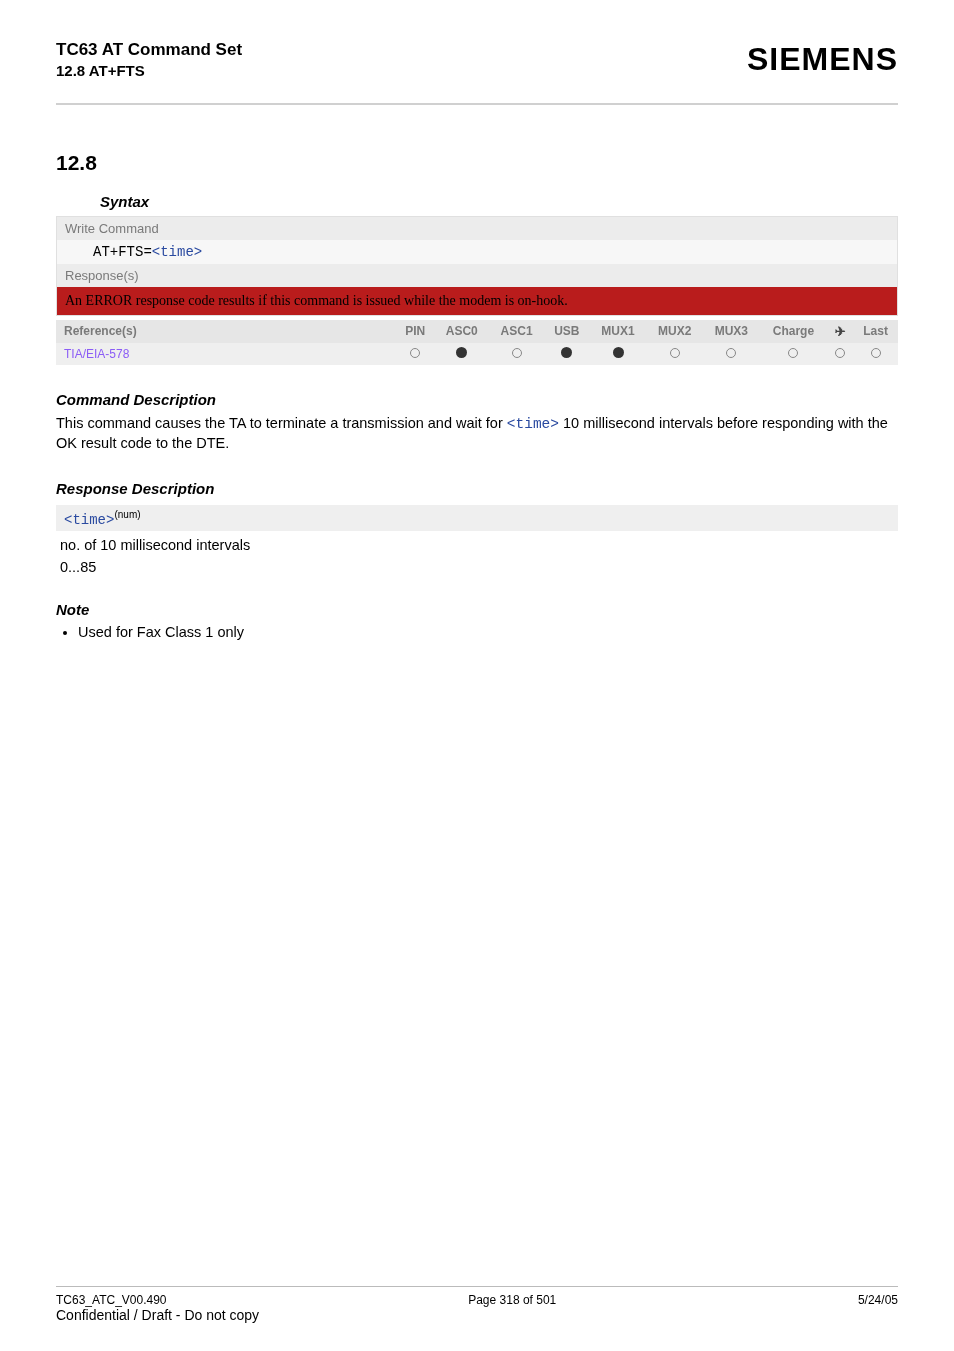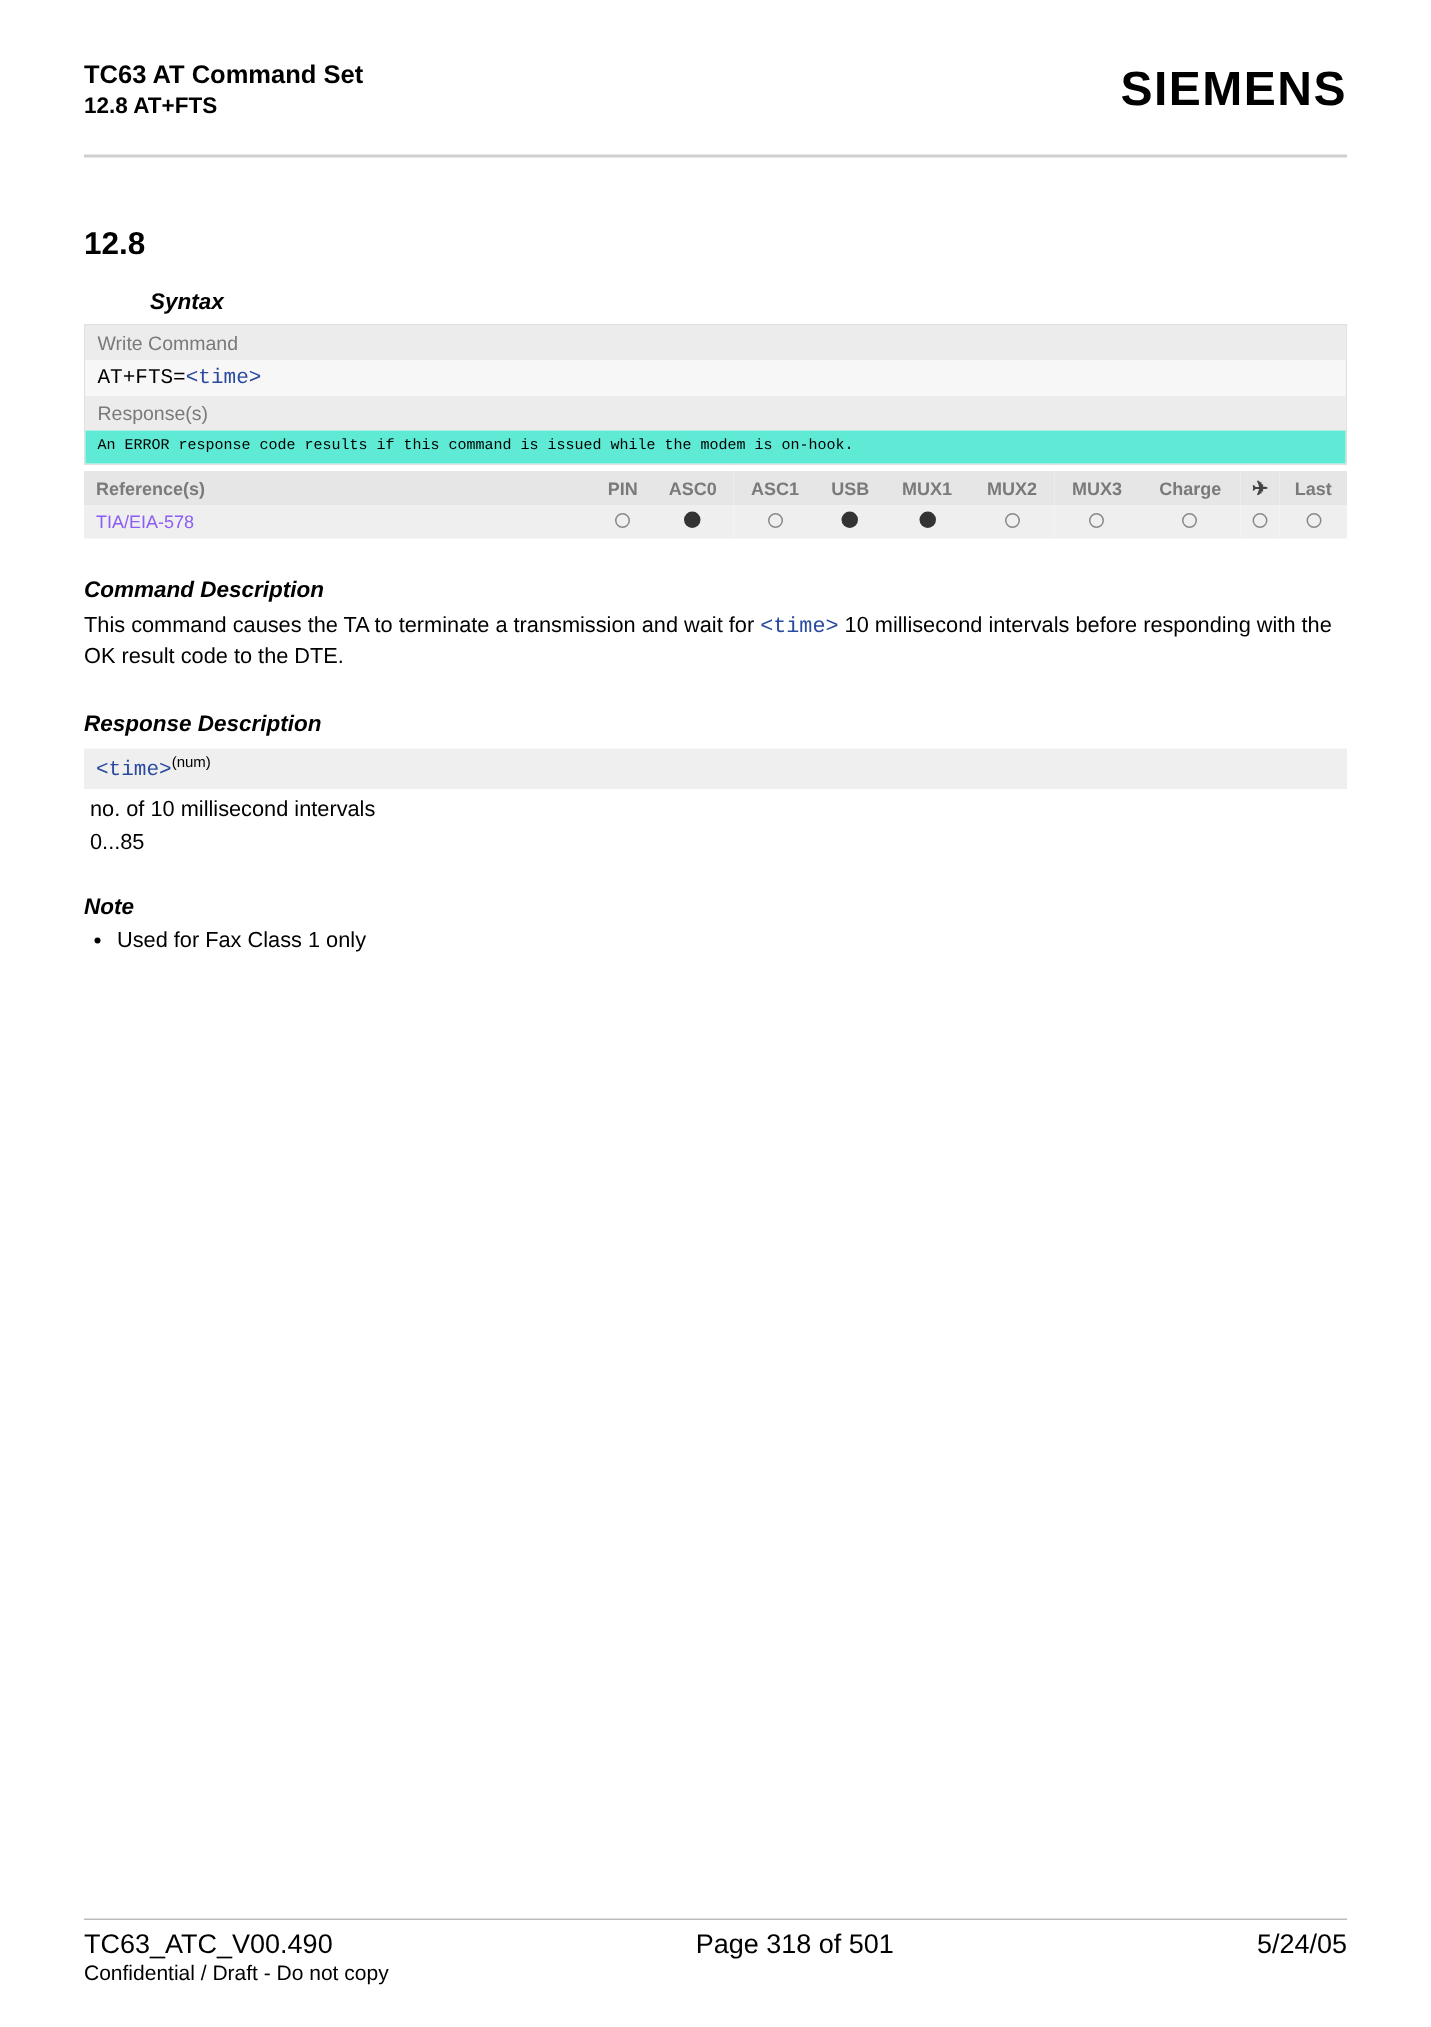--- a/index.html
+++ b/index.html
@@ -59,26 +59,26 @@
   .box-label {
     background: #ececec;
     color: #7a7a7a;
   }
   .box-code {
     background: #f7f7f7;
     font-family: "Courier New", monospace;
     color: #2a4aa0;
     font-size: 14px;
   }
-  .box-code .plain { color: #000; }
+  .box-code .plain { color: #000; margin-left: 28px; }
   .box-response {
-    background: #5eead4;
-    font-family: Liberation Mono, monospace;
+    background: #b91c1c;
+    font-family: Liberation Serif, serif;
     color: #000;
-    font-size: 10px;
+    font-size: 14px;
     line-height: 1.4;
   }
   .ref-table {
     margin-top: 4px;
     width: 100%;
     border-collapse: collapse;
     font-size: 12px;
   }
   .ref-table td, .ref-table th {
     padding: 4px 4px;
@@ -159,21 +159,21 @@
     padding-bottom: 28px;
   }
   .footer hr {
     border: none;
     border-top: 1px solid #bbb;
     margin-bottom: 6px;
   }
   .footer-row {
     display: flex;
     justify-content: space-between;
-    font-size: 18px;
+    font-size: 12px;
   }
   .footer-sub {
     font-size: 14px;
   }
 </style>
 </head>
 <body>
 
 <div class="page">
   <div class="header-row">

